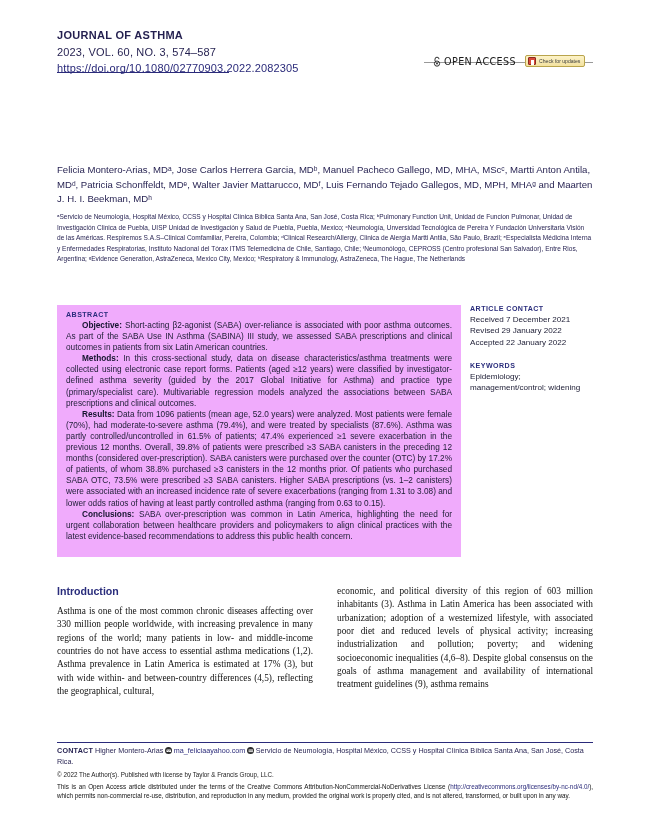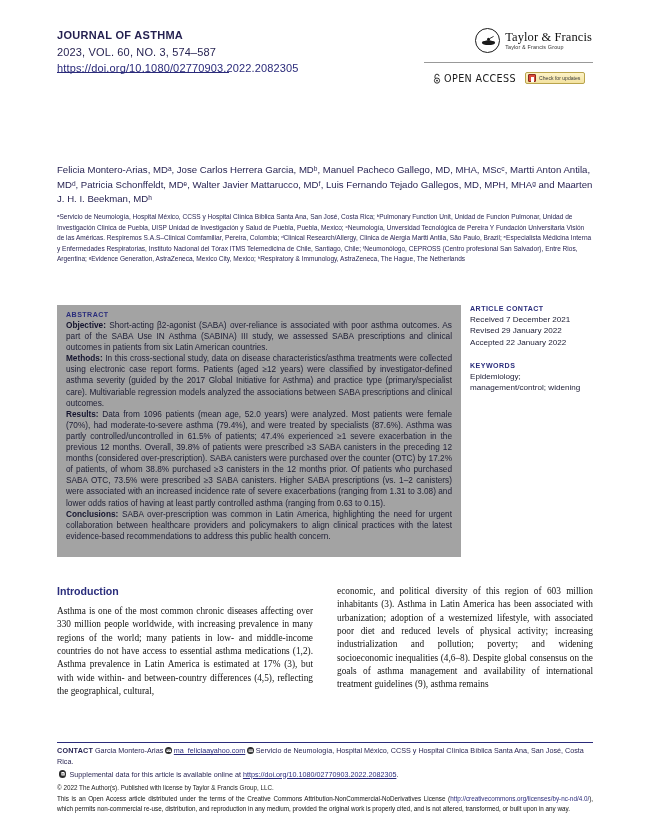--- a/index.html
+++ b/index.html
@@ -79,21 +79,21 @@
   }
   .rule-right {
     position: absolute;
     left: 424px; top: 62px;
     width: 169px;
     border-top: 0.9px solid #999;
   }
 
   .oa-row {
     position: absolute;
-    left: 433px; top: 72px;
+    left: 433px; top: 55px;
     display: flex;
     align-items: center;
     gap: 9px;
     justify-content: space-between;
   }
   .oa-lock { display: flex; align-items: center; gap: 3px; }
   .oa-text {
     font-size: 9.6px;
     color: #1a1a1a;
     letter-spacing: .4px;
@@ -155,37 +155,37 @@
     line-height: 1.62;
     color: #231f4f;
   }
 
   
   .abstract-box {
     position: absolute;
     left: 57px; top: 305px;
     width: 404px;
     min-height: 252px;
-    background: #a3a3a3;
+    background: #f0abfc;
     padding: 6px 9px 8px 9px;
   }
   .abs-head {
     font-size: 7.1px;
     font-weight: bold;
     color: #2a2d7c;
     letter-spacing: .45px;
     margin-bottom: 1px;
   }
   .abs-body {
     font-size: 8.25px;
     line-height: 1.345;
     text-align: justify;
     color: #1c1c34;
   }
-  .abs-body b { color: #14142e; }
+  .abs-body b { color: #14142e; margin-left: 16px; }
   .abs-p { margin: 0; }
 
   
   .side-meta {
     position: absolute;
     left: 470px; top: 305px;
     width: 125px;
   }
   .meta-head {
     font-size: 7.1px;
@@ -247,21 +247,21 @@
   .ic {
     display: inline-block;
     width: 7.5px; height: 7.5px;
     border-radius: 50%;
     background: #2b2b2b;
     position: relative;
     vertical-align: -1px;
     margin: 0 1.5px;
   }
   .ic svg { position: absolute; left: 0; top: 0; }
-  .mono-link { color: #2a2a7a; text-decoration: underline; }
+  .mono-link { color: #2a2a7a; }
   .supp {
     font-size: 7.2px;
     line-height: 1.6;
     margin-top: 1px;
   }
   .copy {
     font-size: 6.3px;
     margin-top: 3.5px;
     color: #222;
   }
@@ -281,34 +281,20 @@
 <div class="page">
 
   <div class="header">
     <div class="header-row">
       <div class="journal-meta">
         <div class="journal-name">JOURNAL OF ASTHMA</div>
         <div>2023, VOL. 60, NO. 3, 574–587</div>
         <a class="doi-link" href="#">https://doi.org/10.1080/02770903.2022.2082305</a>
       </div>
 
-      <div class="tf-logo">
-        <div class="tf-mark">
-          <svg width="25" height="25" viewBox="0 0 25 25">
-            <ellipse cx="12.5" cy="13.8" rx="6.6" ry="2.3" fill="#1a1a1a"></ellipse>
-            <path d="M6.2 13.2 Q12.5 10.2 18.8 13.2" stroke="#1a1a1a" stroke-width="1" fill="none"></path>
-            <circle cx="12.5" cy="10.2" r="1.5" fill="#1a1a1a"></circle>
-            <path d="M13.6 9.6 L17.6 7.4" stroke="#1a1a1a" stroke-width="0.9" fill="none"></path>
-          </svg>
-        </div>
-        <div class="tf-words">
-          <div class="tf-title">Taylor &amp; Francis</div>
-          <div class="tf-sub">Taylor &amp; Francis Group</div>
-        </div>
-      </div>
     </div>
   </div>
 
   <div class="rule-left"></div>
   <div class="rule-right"></div>
 
   <div class="oa-row">
     <div class="oa-lock">
       <svg width="8" height="11" viewBox="0 0 8 11">
         <path d="M2 5 V3.2 A2 2 0 0 1 6 3.2" stroke="#1a1a1a" stroke-width="0.9" fill="none"></path>
@@ -352,31 +338,27 @@
       <h2 class="sec-title">Introduction</h2>
       <p>Asthma is one of the most common chronic diseases affecting over 330 million people worldwide, with increasing prevalence in many regions of the world; many patients in low- and middle-income countries do not have access to essential asthma medications (1,2). Asthma prevalence in Latin America is estimated at 17% (3), but with wide within- and between-country differences (4,5), reflecting the geographical, cultural,</p>
     </div>
     <div class="col">
       <p>economic, and political diversity of this region of 603 million inhabitants (3). Asthma in Latin America has been associated with urbanization; adoption of a westernized lifestyle, with associated poor diet and reduced levels of physical activity; increasing industrialization and pollution; poverty; and widening socioeconomic inequalities (4,6–8). Despite global consensus on the goals of asthma management and availability of international treatment guidelines (9), asthma remains</p>
     </div>
   </div>
 
   <div class="footer-rule"></div>
   <div class="footer">
-    <div class="contact-line"><b>CONTACT</b><span> Garcia Montero-Arias</span><span class="ic"><svg width="7.5" height="7.5" viewBox="0 0 10 10">
+    <div class="contact-line"><b>CONTACT</b><span> Higher Montero-Arias</span><span class="ic"><svg width="7.5" height="7.5" viewBox="0 0 10 10">
             <rect x="2" y="3.4" width="6" height="3.4" rx="0.4" fill="#fff"></rect>
             <path d="M2.2 3.7 L5 5.6 L7.8 3.7" stroke="#2b2b2b" stroke-width="0.7" fill="none"></path>
           </svg></span><span class="mono-link">ma_feliciaayahoo.com</span><span class="ic"><svg width="7.5" height="7.5" viewBox="0 0 10 10">
             <path d="M2.2 3.2 h5.6 v3.6 h-5.6 z" fill="#fff"></path>
             <path d="M2.6 4.2 h4.8 M2.6 5.4 h4.8" stroke="#2b2b2b" stroke-width="0.6"></path>
           </svg></span><span>Servicio de Neumología, Hospital México, CCSS y Hospital Clínica Bíblica Santa Ana, San José, Costa Rica.</span></div>
 
-    <div class="supp"><span class="ic"><svg width="7.5" height="7.5" viewBox="0 0 10 10">
-            <path d="M3.2 2.6 h3.2 l1.2 1.2 v3.6 h-4.4 z" fill="#fff"></path>
-            <path d="M4.1 4.6 h2.2 M4.1 5.7 h2.2" stroke="#2b2b2b" stroke-width="0.6"></path>
-          </svg></span><span> Supplemental data for this article is available online at </span><span class="mono-link">https://doi.org/10.1080/02770903.2022.2082305</span>.</div>
 
     <div class="copy">© 2022 The Author(s). Published with license by Taylor &amp; Francis Group, LLC.</div>
 
     <div class="license"><span>This is an Open Access article distributed under the terms of the Creative Commons Attribution-NonCommercial-NoDerivatives License (</span><a href="#">http://creativecommons.org/licenses/by-nc-nd/4.0/</a><span>), which permits non-commercial re-use, distribution, and reproduction in any medium, provided the original work is properly cited, and is not altered, transformed, or built upon in any way.</span></div>
   </div>
 
 </div>
 
 </body></html>

